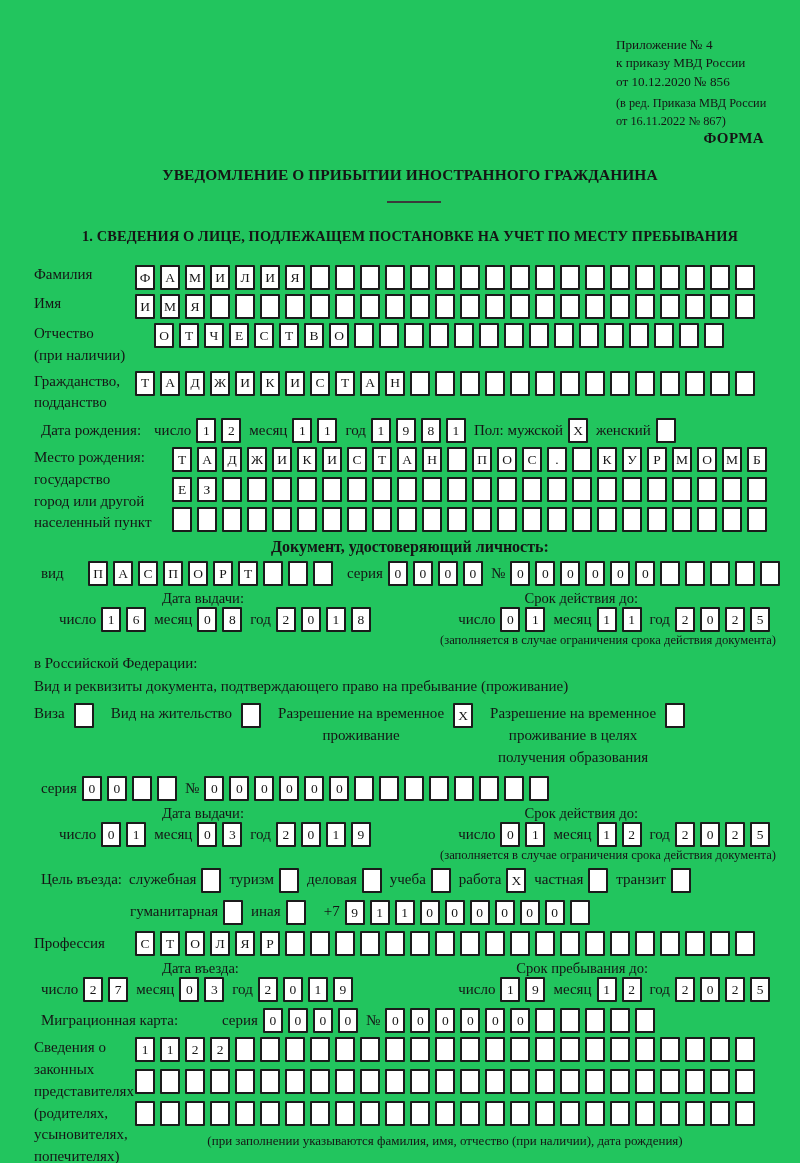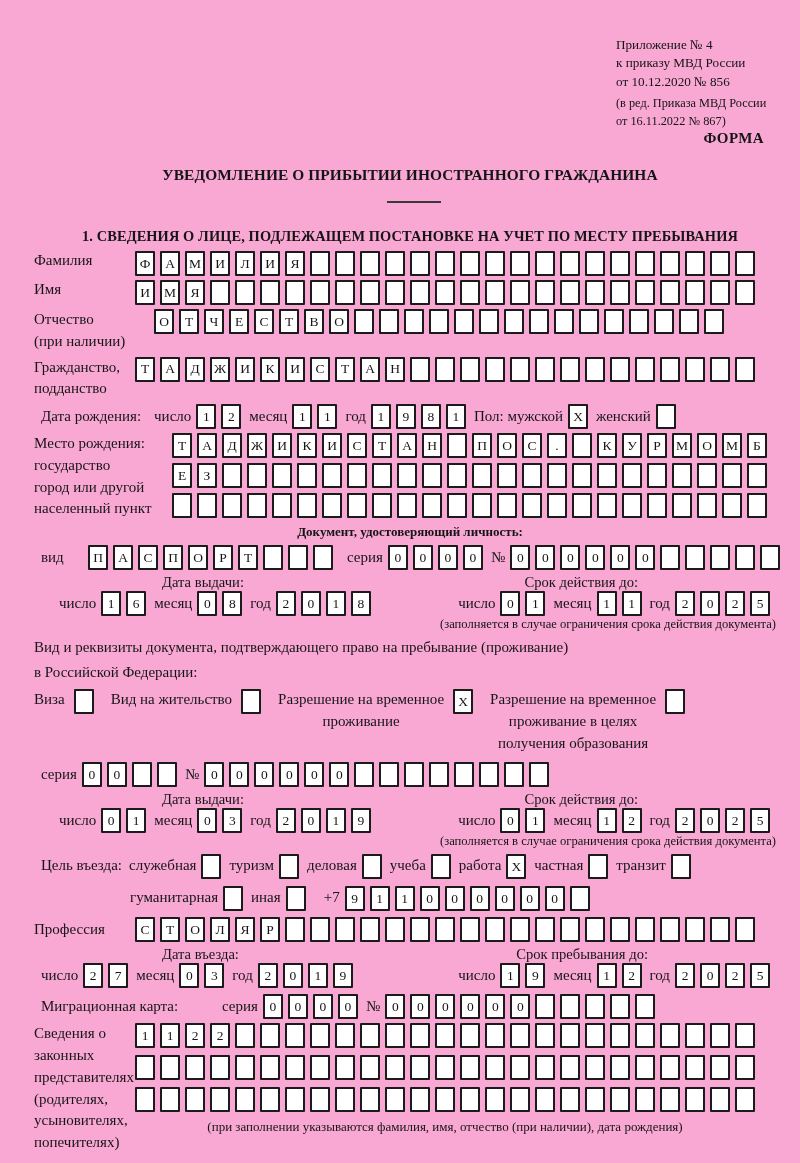--- a/index.html
+++ b/index.html
@@ -1,43 +1,43 @@
 <!DOCTYPE html>
 <html lang="ru"><head>
 <meta charset="utf-8">
 <style>
   html,body{margin:0;padding:0;background:#e9e9e9;}
   .page{
-    width:800px;height:1163px;margin:0 auto;background:#f9a8d4;color:#151515;
+    width:800px;height:1163px;margin:0 auto;background:#22c55e;color:#151515;
     font-family:"Liberation Serif","DejaVu Serif",serif;
     box-sizing:border-box;padding:36px 14px 0 34px;position:relative;overflow:hidden;
   }
   .annex{margin-left:582px;font-size:13.2px;line-height:1.4;}
   .annex .small{font-size:12.3px;}
   .annex .gap{margin-top:4px;}
   .formword{font-weight:bold;font-size:15px;text-align:right;padding-right:22px;letter-spacing:.4px;}
   .title{font-weight:bold;font-size:15.4px;text-align:center;margin-top:16px;line-height:1.5;letter-spacing:.1px;}
   .blank-line{display:inline-block;width:54px;border-bottom:2.4px solid #3a3a3a;height:1px;margin-left:8px;vertical-align:baseline;}
-  .sec-heading{font-weight:bold;font-size:14.4px;text-align:center;margin-top:19px;margin-bottom:6px;letter-spacing:.1px;}
+  .sec-heading{font-weight:bold;font-size:14.4px;text-align:center;margin-top:19px;margin-bottom:20px;letter-spacing:.1px;}
   .row{display:flex;align-items:flex-start;margin-bottom:4px;}
   .lbl{font-size:15px;line-height:1.3;flex-shrink:0;}
   .lbl2{font-size:15px;line-height:1.45;flex-shrink:0;}
   .w100{width:101px;}
   .w120{width:120px;}
   .w137{width:138px;}
   .boxes{display:flex;gap:5px;flex-shrink:0;}
   .box{
     width:16px;height:21px;border:2px solid #1b1b1b;border-radius:1px;background:#fff;
     display:inline-flex;align-items:center;justify-content:center;
     font-size:13.5px;font-family:"Liberation Serif",serif;flex-shrink:0;
   }
   .mt2{margin-top:2px;} .mt6{margin-top:6px;}
   .inline-lbl{font-size:15px;margin:0 5px 0 8px;line-height:25px;}
   .inline-lbl.first{margin-left:7px;}
-  .center-bold{font-weight:bold;font-size:13px;text-align:center;margin:0 0 5px 0;}
+  .center-bold{font-weight:bold;font-size:16px;text-align:center;margin:0 0 5px 0;}
   .dates-hdr{display:flex;font-size:14.6px;margin-top:3px;gap:43px;}
   .dates-row{display:flex;align-items:flex-start;}
   .dgroup{display:flex;align-items:flex-start;}
   .dgroup .inline-lbl{line-height:25px;}
   .note{font-size:12.6px;text-align:right;padding-right:10px;margin:1px 0 4px 0;}
   .plain{font-size:15px;line-height:1.5;}
   .opt{display:flex;align-items:flex-start;gap:9px;}
   .opt-label{font-size:15px;line-height:1.45;text-align:center;}
   .opts-row{display:flex;align-items:flex-start;gap:17px;margin-top:6px;margin-bottom:8px;}
   .purpose-row{display:flex;align-items:flex-start;margin-bottom:6px;}
@@ -392,22 +392,22 @@
       <div class="boxes">
           <span class="box">2</span>
           <span class="box">0</span>
           <span class="box">2</span>
           <span class="box">5</span>
         </div>
     </div>
   </div>
   <div class="note">(заполняется в случае ограничения срока действия документа)</div>
 
+  <div class="plain mt2">в Российской Федерации:</div>
   <div class="plain">Вид и реквизиты документа, подтверждающего право на пребывание (проживание)</div>
-  <div class="plain mt2">в Российской Федерации:</div>
 
   <div class="opts-row">
     <div class="opt">
       <div class="opt-label">Виза</div>
       <div class="boxes">
           <span class="box"></span>
         </div>
     </div>
     <div class="opt">
       <div class="opt-label">Вид на жительство</div>

